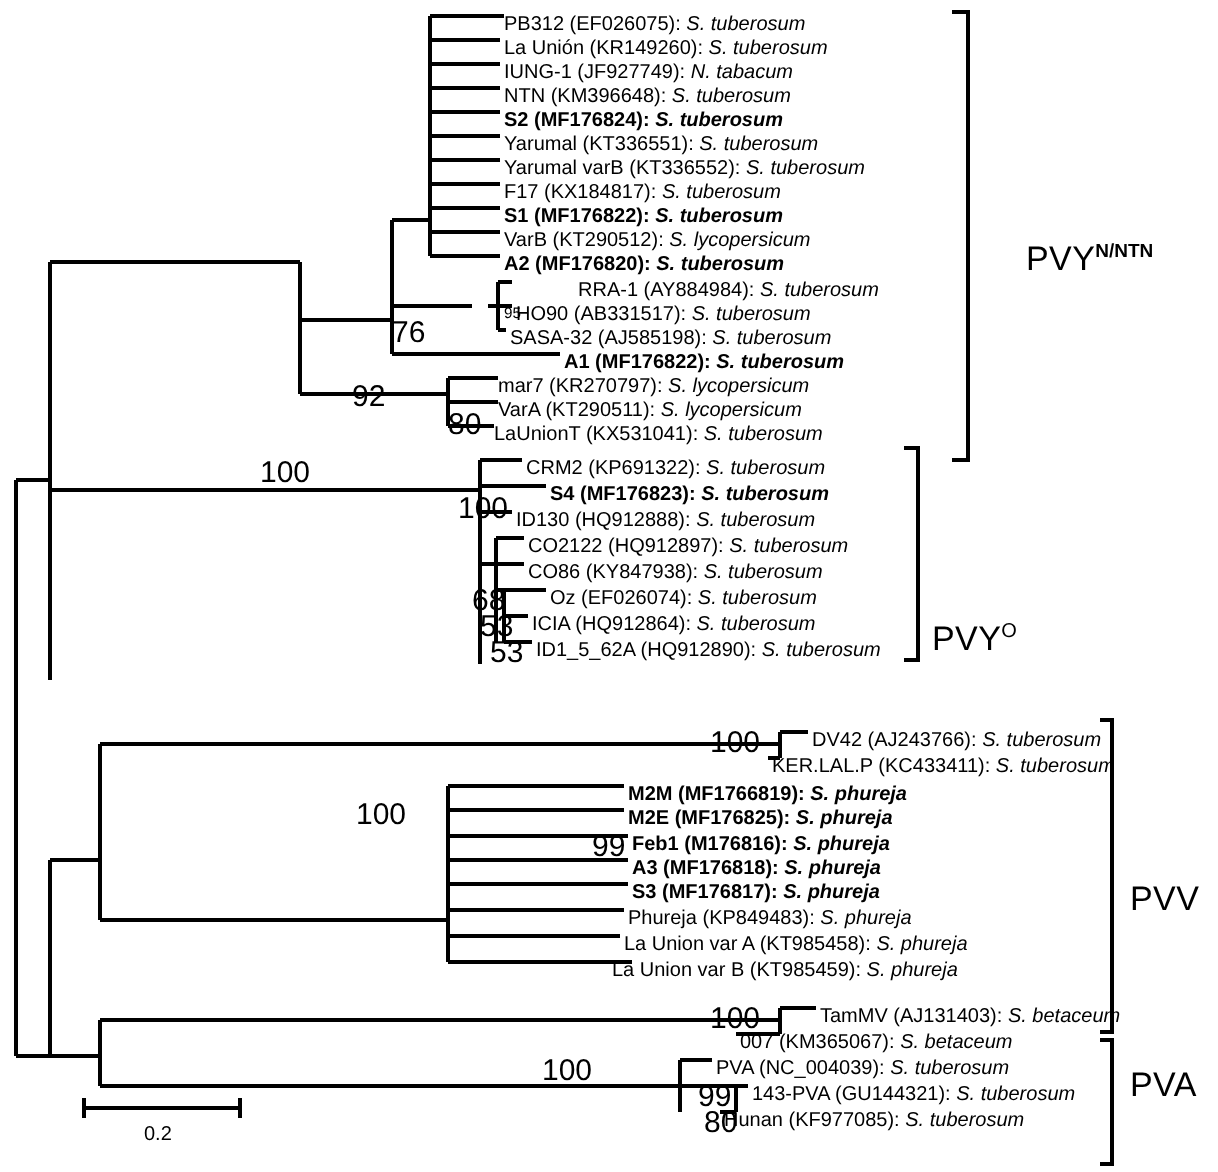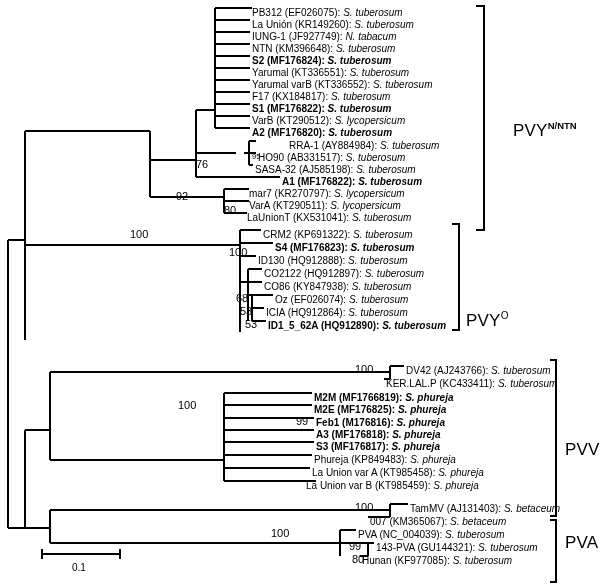--- a/index.html
+++ b/index.html
@@ -29,21 +29,21 @@
     color: #000;
     line-height: 10px;
   }
   .taxon .nm { font-style: normal; }
   .taxon .host { font-style: italic; }
   .taxon.bold .nm { font-weight: bold; }
   .taxon.bold .host { font-weight: bold; font-style: italic; }
 
   .boot {
     position: absolute;
-    font-size: 11px;
+    font-size: 15px;
     color: #000;
     white-space: nowrap;
     text-align: right;
   }
   .boot.small { font-size: 7.6px; padding-left: 14px; }
 
   .clade-label {
     position: absolute;
     font-size: 17px;
     color: #000;
@@ -212,21 +212,21 @@
       <div class="taxon" style="left: 249px; top: 189px;"><span class="nm">mar7 (KR270797): </span><span class="host">S. lycopersicum</span></div>
       <div class="taxon" style="left: 249px; top: 201px;"><span class="nm">VarA (KT290511): </span><span class="host">S. lycopersicum</span></div>
       <div class="taxon" style="left: 247px; top: 213px;"><span class="nm">LaUnionT (KX531041): </span><span class="host">S. tuberosum</span></div>
       <div class="taxon" style="left: 263px; top: 230px;"><span class="nm">CRM2 (KP691322): </span><span class="host">S. tuberosum</span></div>
       <div class="taxon bold" style="left: 275px; top: 243px;"><span class="nm">S4 (MF176823): </span><span class="host">S. tuberosum</span></div>
       <div class="taxon" style="left: 258px; top: 256px;"><span class="nm">ID130 (HQ912888): </span><span class="host">S. tuberosum</span></div>
       <div class="taxon" style="left: 264px; top: 269px;"><span class="nm">CO2122 (HQ912897): </span><span class="host">S. tuberosum</span></div>
       <div class="taxon" style="left: 264px; top: 282px;"><span class="nm">CO86 (KY847938): </span><span class="host">S. tuberosum</span></div>
       <div class="taxon" style="left: 275px; top: 295px;"><span class="nm">Oz (EF026074): </span><span class="host">S. tuberosum</span></div>
       <div class="taxon" style="left: 266px; top: 308px;"><span class="nm">ICIA (HQ912864): </span><span class="host">S. tuberosum</span></div>
-      <div class="taxon" style="left: 268px; top: 321px; font-weight: bold;"><span class="nm">ID1_5_62A (HQ912890): </span><span class="host">S. tuberosum</span></div>
+      <div class="taxon" style="left: 268px; top: 321px;"><span class="nm">ID1_5_62A (HQ912890): </span><span class="host">S. tuberosum</span></div>
       <div class="taxon" style="left: 406px; top: 366px;"><span class="nm">DV42 (AJ243766): </span><span class="host">S. tuberosum</span></div>
       <div class="taxon" style="left: 386px; top: 379px;"><span class="nm">KER.LAL.P (KC433411): </span><span class="host">S. tuberosum</span></div>
       <div class="taxon bold" style="left: 314px; top: 393px;"><span class="nm">M2M (MF1766819): </span><span class="host">S. phureja</span></div>
       <div class="taxon bold" style="left: 314px; top: 405px;"><span class="nm">M2E (MF176825): </span><span class="host">S. phureja</span></div>
       <div class="taxon bold" style="left: 316px; top: 418px;"><span class="nm">Feb1 (M176816): </span><span class="host">S. phureja</span></div>
       <div class="taxon bold" style="left: 316px; top: 430px;"><span class="nm">A3 (MF176818): </span><span class="host">S. phureja</span></div>
       <div class="taxon bold" style="left: 316px; top: 442px;"><span class="nm">S3 (MF176817): </span><span class="host">S. phureja</span></div>
       <div class="taxon" style="left: 314px; top: 455px;"><span class="nm">Phureja (KP849483): </span><span class="host">S. phureja</span></div>
       <div class="taxon" style="left: 312px; top: 468px;"><span class="nm">La Union var A (KT985458): </span><span class="host">S. phureja</span></div>
       <div class="taxon" style="left: 306px; top: 481px;"><span class="nm">La Union var B (KT985459): </span><span class="host">S. phureja</span></div>
@@ -254,15 +254,15 @@
       <div class="boot" style="left: 349px; top: 540px;">99</div>
       <div class="boot" style="left: 352px; top: 553px;">80</div>
     </div>
   <div id="clade-layer">
       <div class="clade-label" style="left: 493px; top: 120px; margin-left: 20px;"><span>PVY</span><sup>N/NTN</sup></div>
       <div class="clade-label plain" style="left: 466px; top: 310px;"><span>PVY</span><sup>O</sup></div>
       <div class="clade-label plain" style="left: 565px; top: 440px;"><span>PVV</span></div>
       <div class="clade-label plain" style="left: 565px; top: 533px;"><span>PVA</span></div>
     </div>
 
-  <div class="scale-label" style="left:72px; top:562px;">0.1</div>
+  <div class="scale-label" style="left:72px; top:562px;">0.2</div>
 
 </div>
 
 </body></html>

